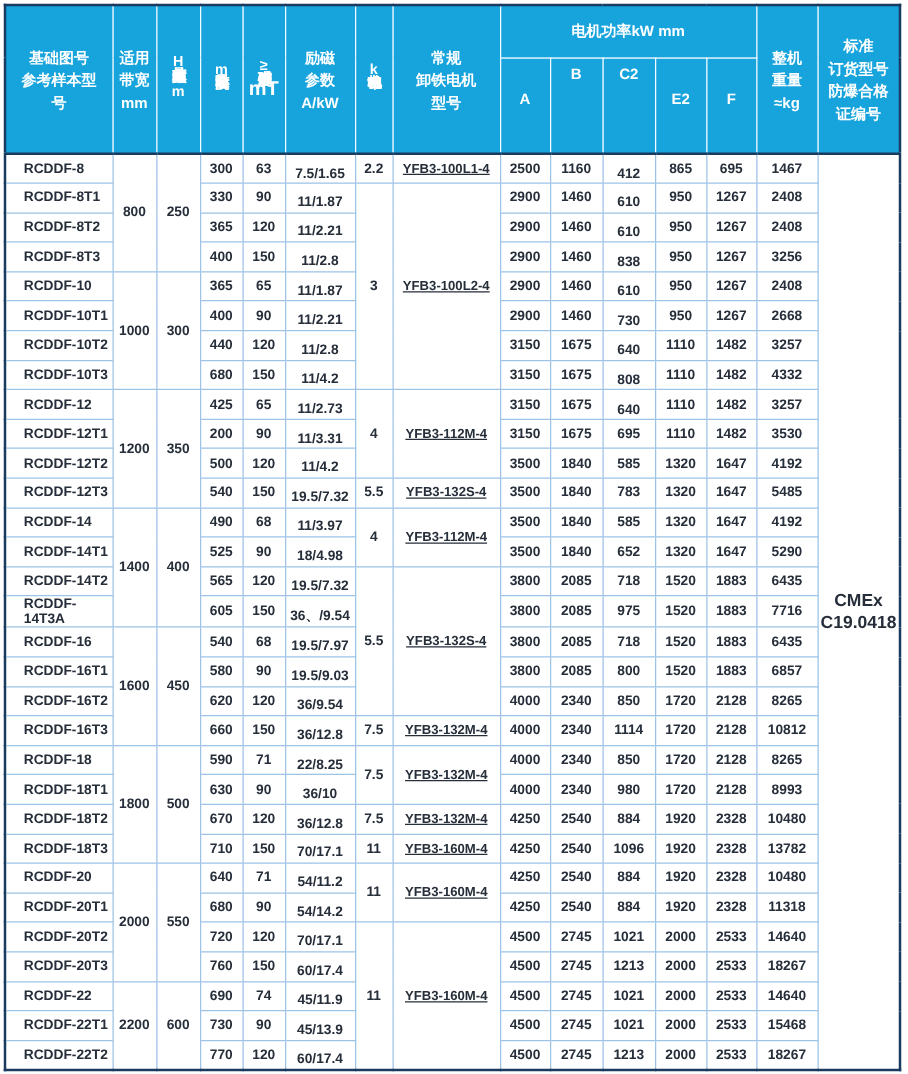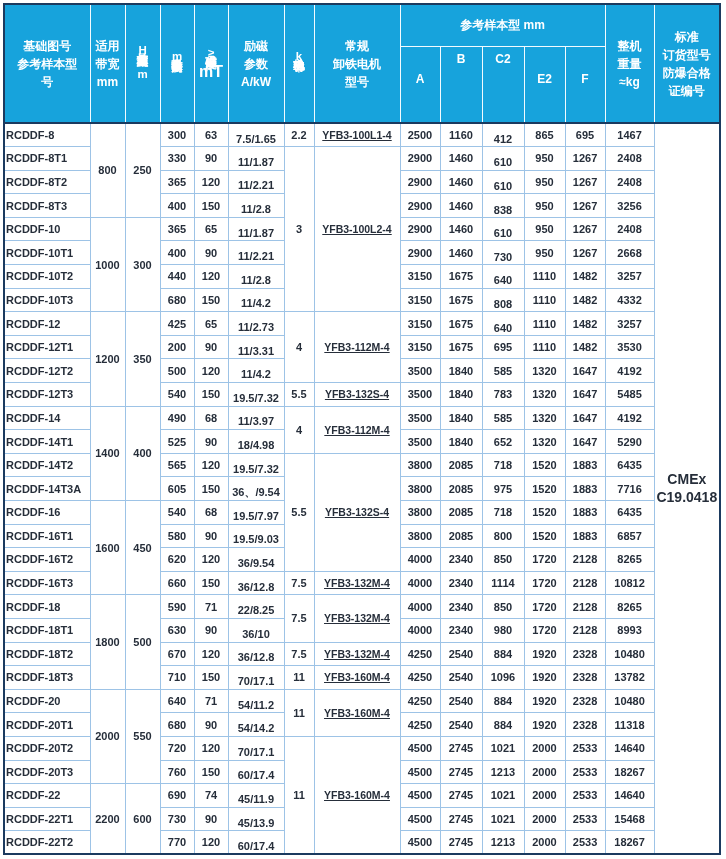--- a/index.html
+++ b/index.html
@@ -19,21 +19,21 @@
   .vh{writing-mode:vertical-lr;text-orientation:upright;display:inline-block;
       line-height:1.05;font-size:11.5px;letter-spacing:0;}
   th.magcell .unit{display:block;font-size:16px;margin-top:1px;}
   th.dimletter{vertical-align:top;padding-top:25px;font-size:12px;}
   th.dimletter.raised{padding-top:5px;}
 
   tbody tr{height:23.6px;}
   tbody td{border:1px solid #9dc3e6;padding:0;text-align:center;vertical-align:middle;
            font-size:11px;font-weight:bold;color:#262e3a;}
   tbody tr:first-child td{border-top:2px solid #1b3a5f;}
-  td.model{text-align:left;padding-left:1px;}
+  td.model{text-align:left;padding-left:14px;}
   td.exc{padding-top:7px;}
   td.c2low{padding-top:8px;}
   td.motor{font-size:10.5px;text-decoration:underline;}
   td.cert{white-space:pre-line;line-height:1.25;font-size:14px;font-weight:bold;}
 </style>
 </head>
 <body>
 
 <div class="page">
   <table>
@@ -65,21 +65,21 @@
         <th rowspan="2"><span class="vh">额定悬挂高度Hmm</span></th>
         <th rowspan="2"><span class="vh">最小吸引高度mm</span></th>
         <th rowspan="2" class="magcell"><span class="vh">磁感应强度≥</span><span class="unit">mT</span></th>
         <th rowspan="2" class="multi">励磁
 参数
 A/kW</th>
         <th rowspan="2"><span class="vh">电机功率kW</span></th>
         <th rowspan="2" class="multi">常规
 卸铁电机
 型号</th>
-        <th colspan="5">参考样本型  mm</th>
+        <th colspan="5">电机功率kW  mm</th>
         <th rowspan="2" class="multi">整机
 重量
 ≈kg</th>
         <th rowspan="2" class="multi">标准
 订货型号
 防爆合格
 证编号</th>
       </tr>
       <tr class="r2">
         <th class="dimletter">A</th>

